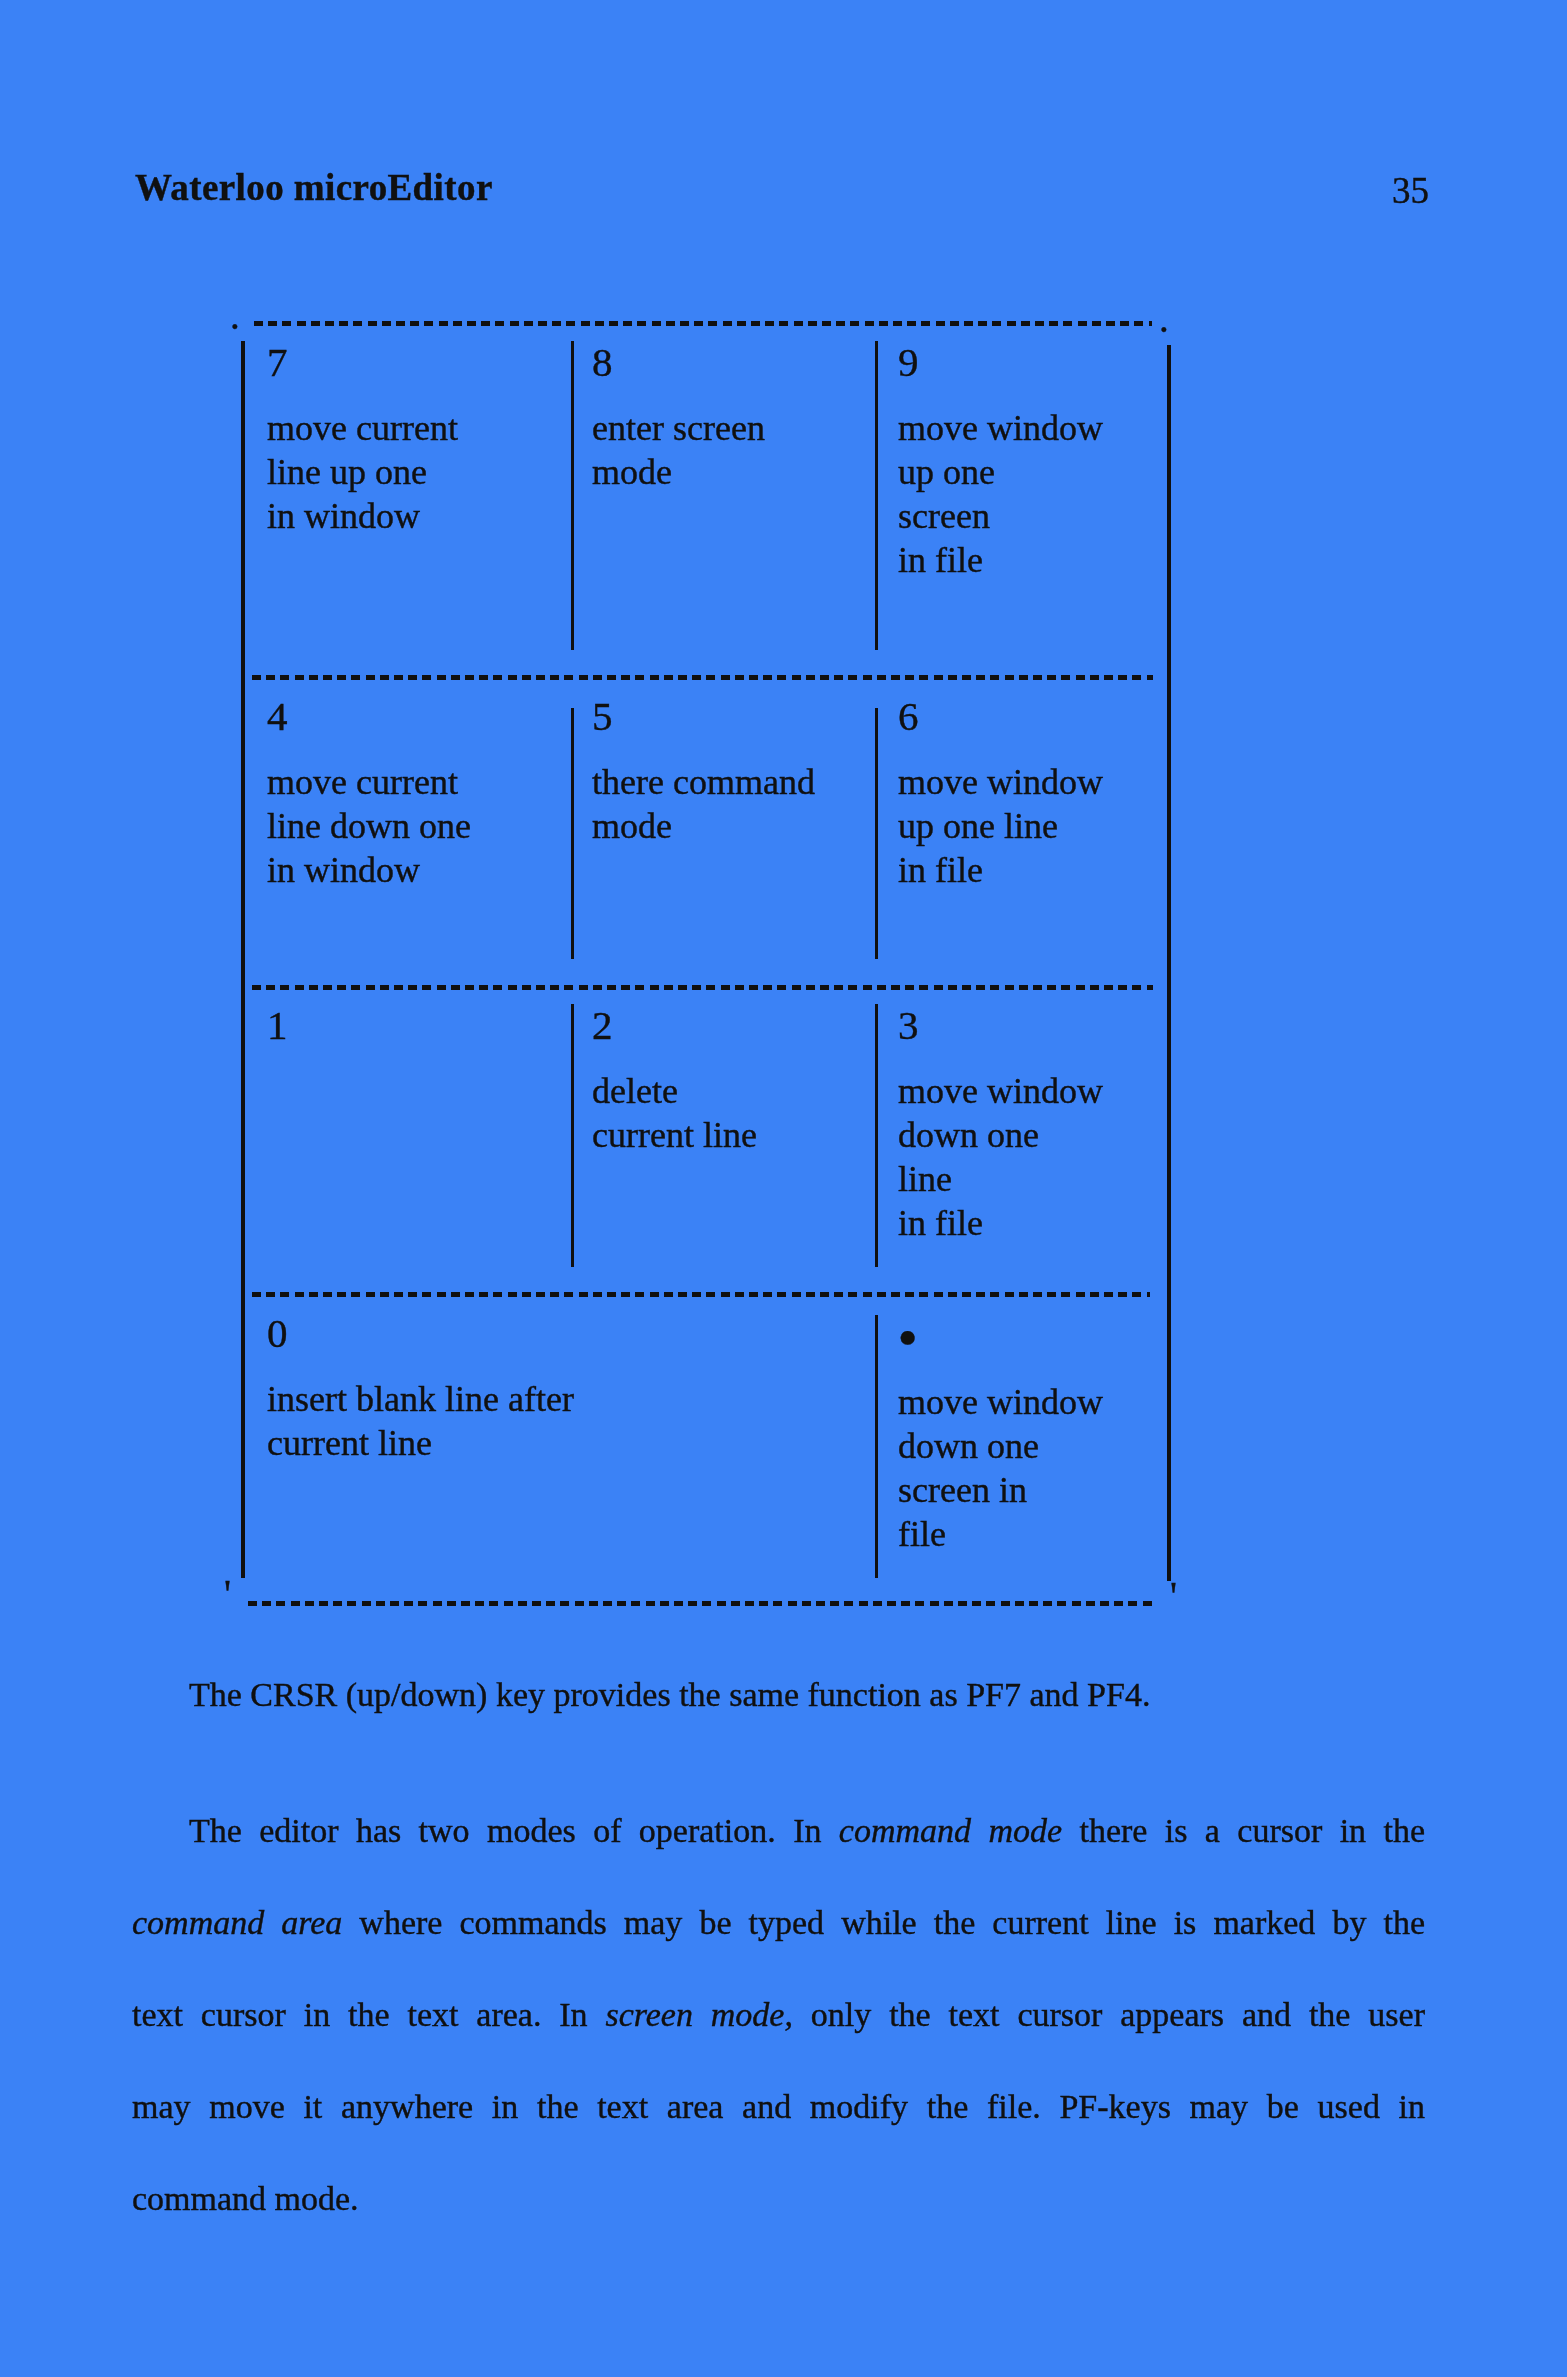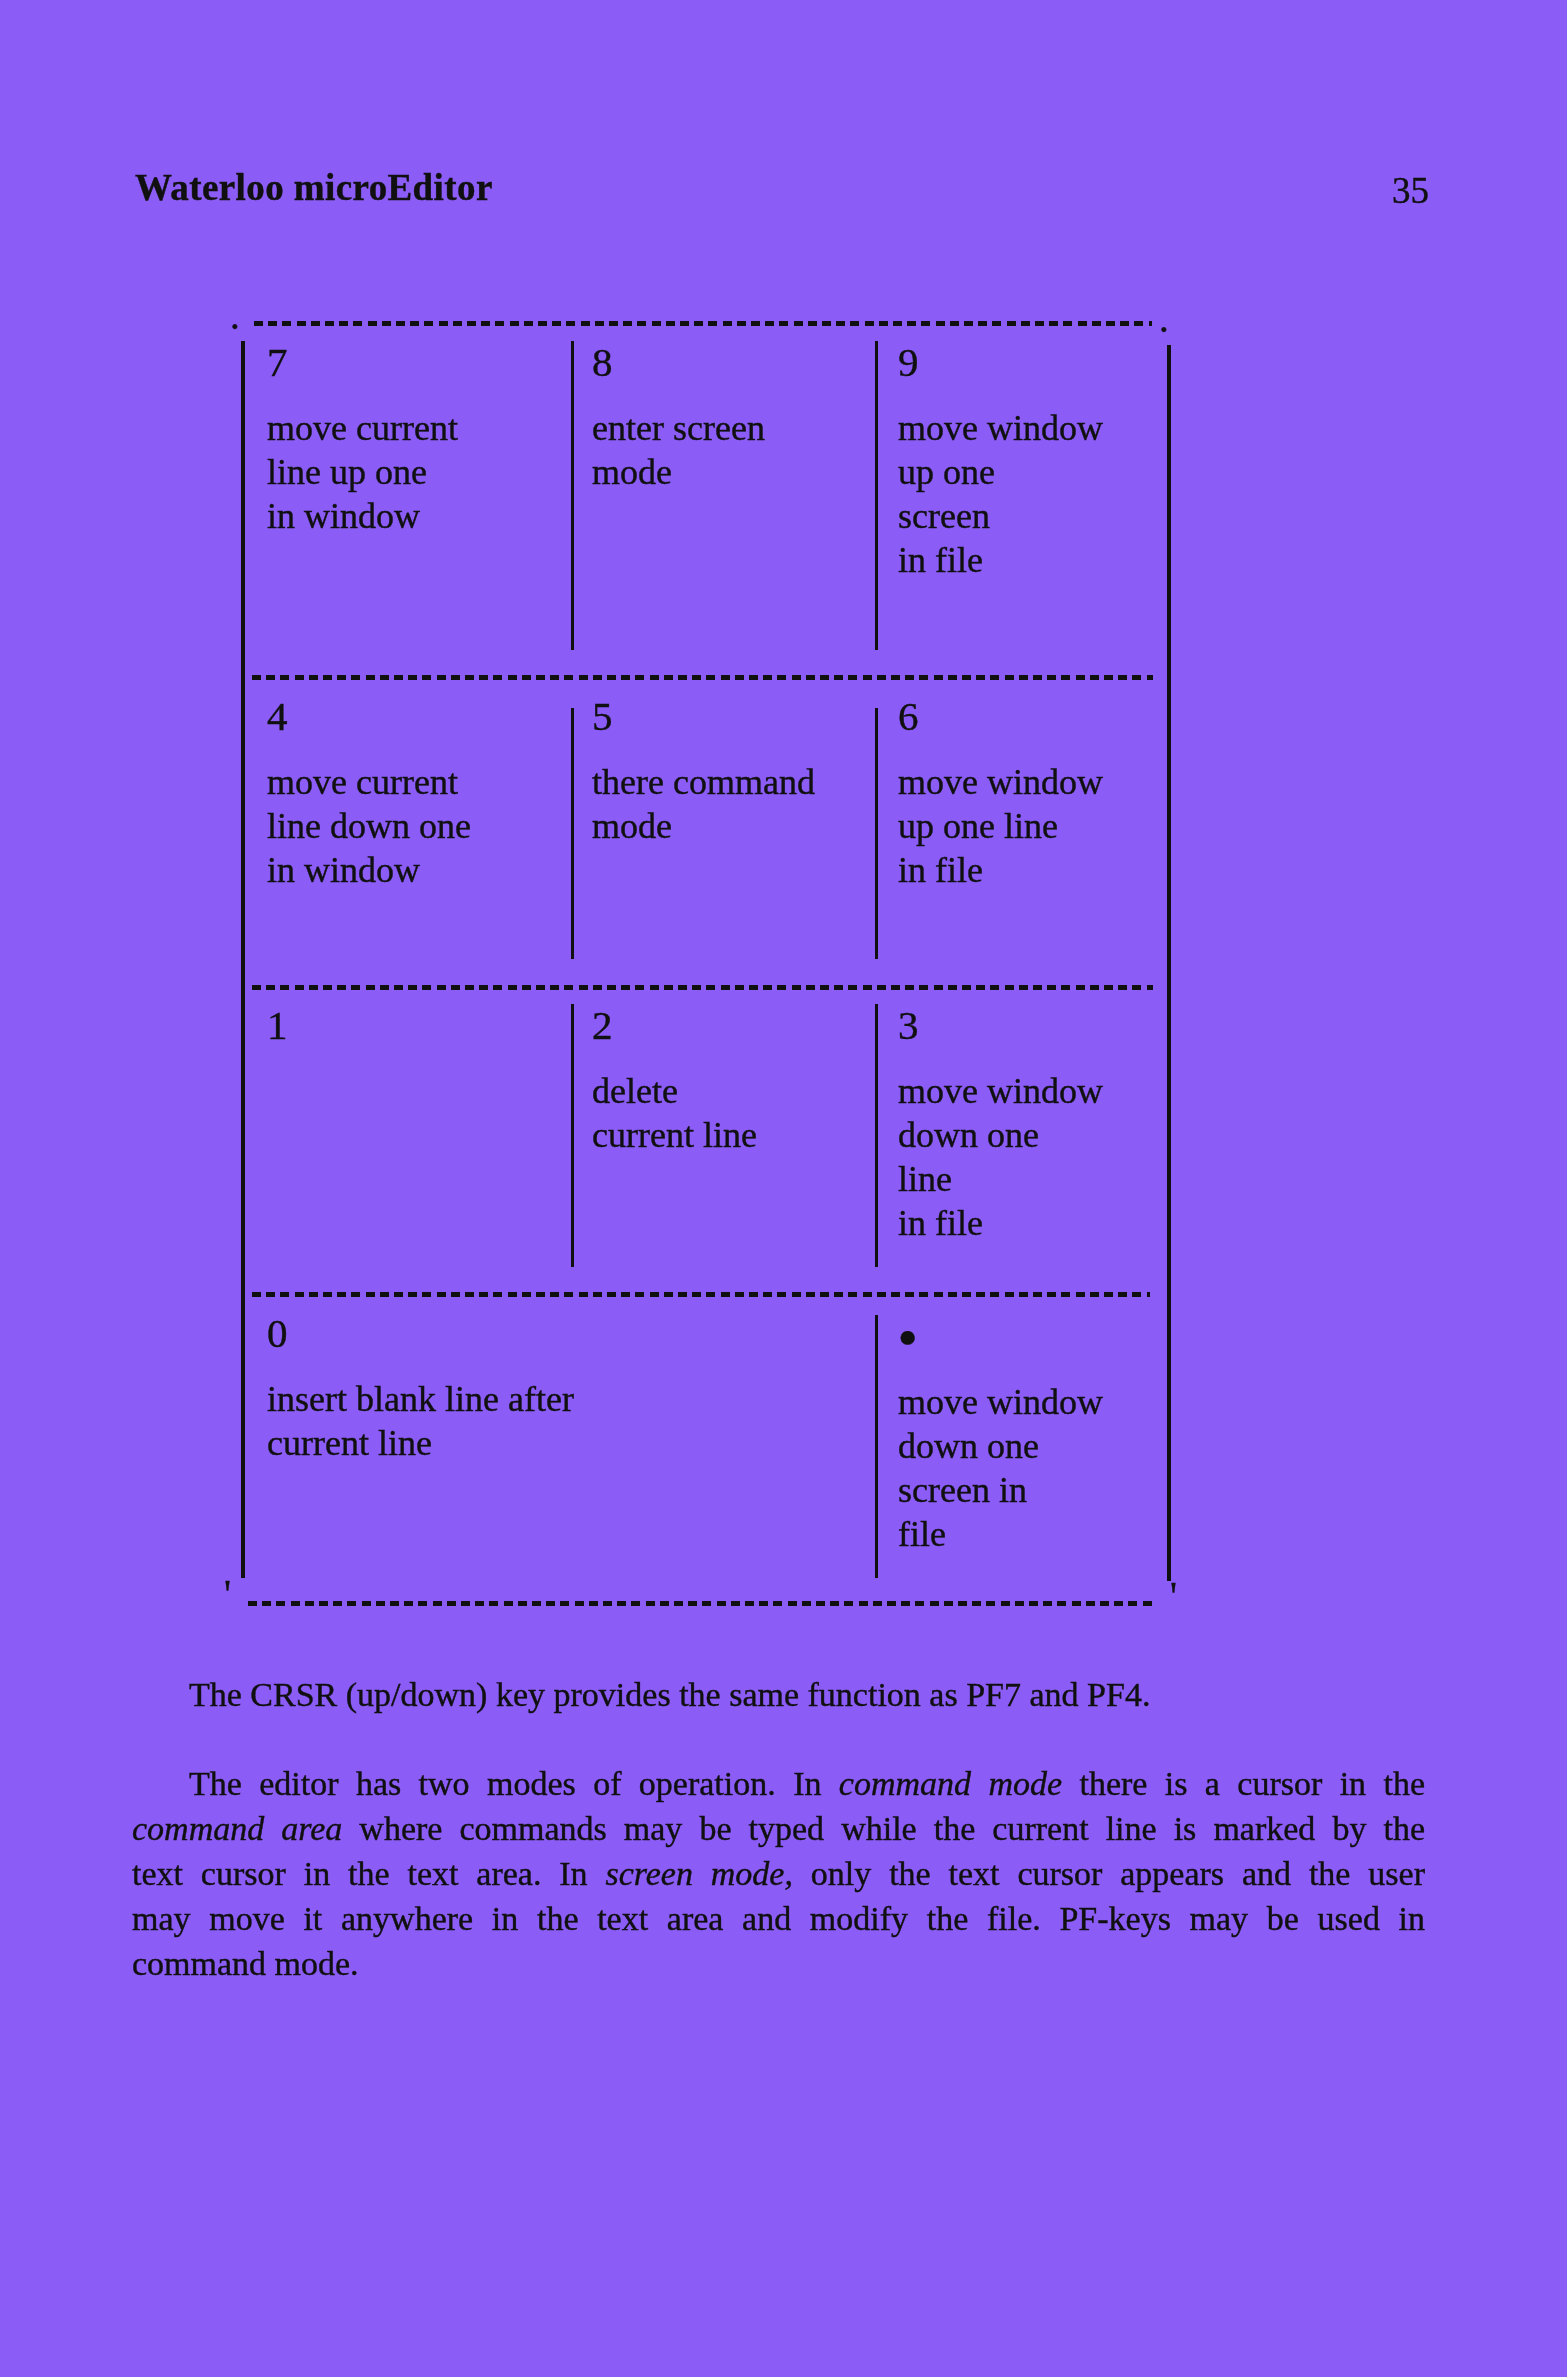--- a/index.html
+++ b/index.html
@@ -1,17 +1,17 @@
 <!DOCTYPE html>
 <html style="font-size:14.2px"><head>
 <meta charset="utf-8">
 <style>
   html,body{margin:0;padding:0;background:#e8e8e8;}
   .page{
-    position:relative;width:1567px;height:2377px;background:#8b5cf6;
+    position:relative;width:1567px;height:2377px;background:#3b82f6;
     font-family:"Liberation Serif","DejaVu Serif",serif;color:#101010;
     overflow:hidden;-webkit-text-stroke:0.4px #101010;
   }
   .abs{position:absolute;}
   
   .doc-title{left:135px;top:166px;font-size:37px;font-weight:bold;letter-spacing:0.4px;}
   .page-num{left:1392px;top:169px;font-size:37px;}
   
   .hdash{height:4.5px;background:repeating-linear-gradient(90deg,#101010 0 9px,transparent 9px 14.2px);}
   .vline{width:3.6px;background:#101010;}
@@ -20,21 +20,21 @@
   
   .cell{width:285px;}
   .cell-key{font-size:41px;line-height:43px;}
   .cell-key .dotglyph{font-size:32px;line-height:43px;}
   .cell-desc{margin-top:22px;font-size:36px;line-height:44px;white-space:pre-line;}
   .cell-desc.wide{width:552px;}
   
   .bodytext{left:132px;width:1293px;font-size:34px;line-height:45px;font-family:Liberation Serif, serif;}
   .para1{top:1672px;text-indent:57px;}
   .para2{top:1761px;}
-  .jline{text-align:justify;text-align-last:justify;height:45px;}
+  .jline{text-align:justify;text-align-last:justify;height:45px;margin-top:47px;}
   .jline.first{text-indent:57px;}
   .jline.last{text-align:left;text-align-last:left;}
   .it{font-style:italic;}
 </style>
 </head>
 <body>
 
 <div class="page">
 
   <div class="abs doc-title">Waterloo microEditor</div>

